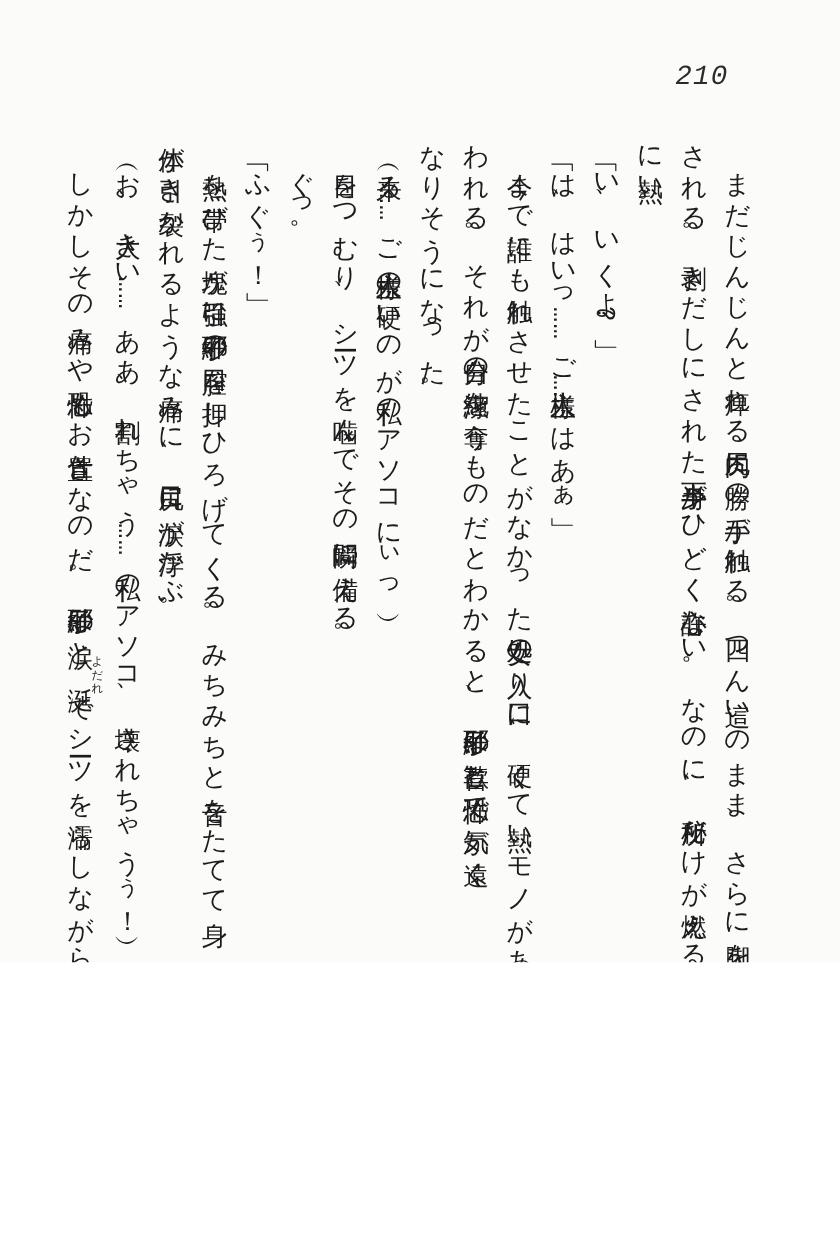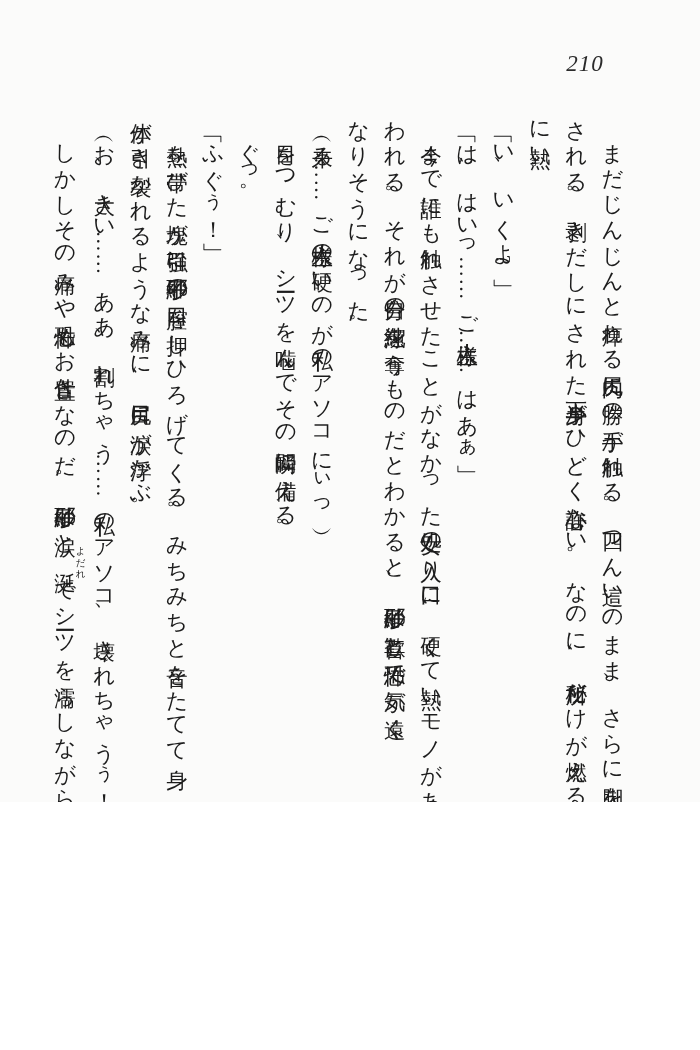--- a/index.html
+++ b/index.html
@@ -6,21 +6,21 @@
     margin: 0;
     padding: 0;
     background: #ffffff;
   }
   .page {
     position: relative;
     width: 700px;
     height: 802px;
     background: #fbfbfa;
     overflow: hidden;
-    font-family: Liberation Serif, serif;
+    font-family: Liberation Mono, monospace;
   }
   .page-number {
     position: absolute;
     top: 51px;
     left: 552px;
     width: 66px;
     text-align: center;
     font-style: italic;
     font-size: 23px;
     letter-spacing: 1px;

